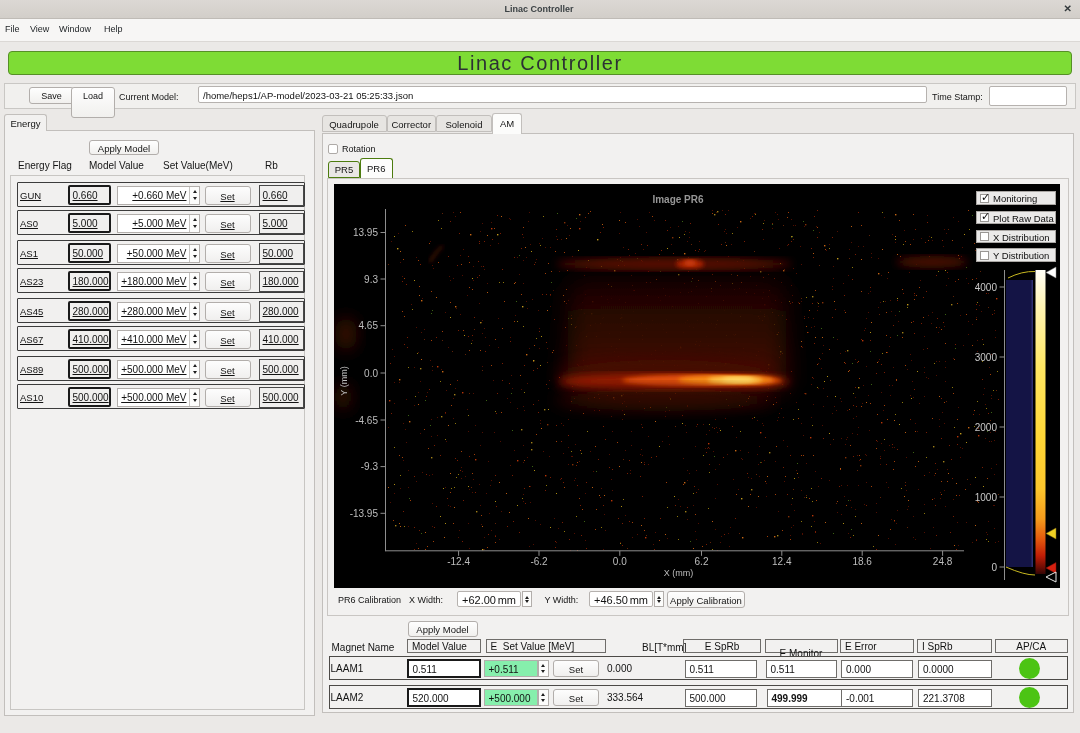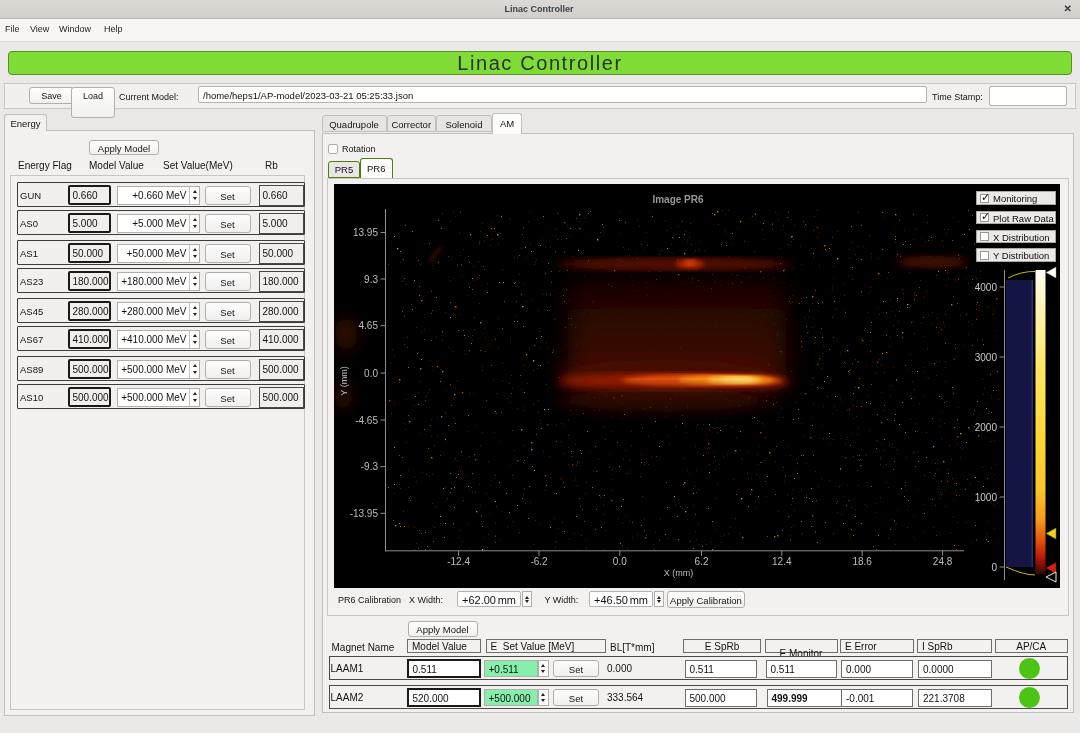--- a/index.html
+++ b/index.html
@@ -20,21 +20,21 @@
 .inp { position:absolute; background:#fff; border:1px solid #b6b2af; border-radius:2px; font-size:9.5px;
   color:#101010; white-space:nowrap; overflow:hidden; }
 .lbl { position:absolute; font-size:9px; color:#141414; white-space:nowrap; }
 
 #lpanel { position:absolute; left:4px; top:130px; width:311px; height:586px; background:#f2f1f0; border:1px solid #c2bfbc; }
 #ltab { position:absolute; left:4px; top:113.5px; width:43px; height:17.5px; background:#f2f1f0;
   border:1px solid #c2bfbc; border-bottom:none; border-radius:3px 3px 0 0; font-size:9px; color:#141414;
   text-align:center; line-height:17px; z-index:3; font-size:9.5px !important; }
 #erows { position:absolute; left:10px; top:175px; width:295px; height:535px; border:1px solid #c8c6c3; }
 .erow { position:absolute; left:5.5px; width:288px; height:25px; border:1px solid #3c3c3c; background:#f1f0ef; border-radius:1px; }
-.erow span { position:absolute; font-size:10px; color:#121212; white-space:nowrap; }
+.erow span { position:absolute; font-size:10px; color:#121212; white-space:nowrap;text-decoration:underline; }
 .elab { left:2.5px; top:7px; font-size:9.5px !important; }
 .emod { left:50px; top:1.8px; width:43.5px; height:20.5px; border:2px solid #1a1a1a; border-radius:2px; background:#f0efee; padding:3px 0 0 3px; }
 .espin { left:99px; top:2.5px; width:83.5px; height:19px; border:1px solid #b2aeab; background:#fff; }
 .esv { position:absolute; right:12.5px; top:3px; font-size:10px; white-space:nowrap; }
 .arr { position:absolute; right:0; top:0; width:10px; height:17px; background:#fcfcfb; border-left:1px solid #c8c6c3; }
 .au, .ad { position:absolute; left:3px; width:0; height:0; border-left:2.8px solid transparent; border-right:2.8px solid transparent; }
 .au { top:3.5px; border-bottom:3.6px solid #1e1e1e; }
 .ad { bottom:3.5px; border-top:3.6px solid #1e1e1e; }
 .eset { left:187px; top:3px; width:46px; height:18.5px; background:linear-gradient(#fdfdfd,#f0efee);
   border:1px solid #b2aeab; border-radius:3px; text-align:center; padding-top:3.5px; font-size:9.5px !important; }
@@ -2236,21 +2236,21 @@
 <span class="abs" style="left:654px;top:591px;width:10px;height:16px;background:#fcfcfb;border:1px solid #b2aeab;z-index:4;">
     <i class="au" style="left:2px;"></i>
     <i class="ad" style="left:2px;"></i>
   </span>
 <span class="btn" style="left:667px;top:591px;width:78px;height:17px;padding-top:3px;z-index:4;font-size:9.5px;">Apply Calibration</span>
 
 <span class="btn" style="left:407.5px;top:620.5px;width:70px;height:16px;padding-top:2.5px;z-index:4;font-size:9.5px;">Apply Model</span>
 <span class="hdr" style="left:331.5px;top:642px;">Magnet Name</span>
 <span class="mhbox" style="left:407px;width:74px;padding:1px 0 0 4px;">Model Value</span>
 <span class="mhbox" style="left:485.5px;width:120.5px;padding:1px 0 0 4px;">E&nbsp; Set Value [MeV]</span>
-<span class="hdr" style="left:584px;top:642px;padding-left:26px;">BL[T*mm]</span>
+<span class="hdr" style="left:616px;top:642px;padding-left:26px;">BL[T*mm]</span>
 <span class="mhbox" style="left:683px;width:78px;text-align:center;padding-top:1px;">E SpRb</span>
 <span class="mhbox" style="left:764.5px;width:73px;text-align:center;padding-top:8px;">E Monitor</span>
 <span class="mhbox" style="left:840px;width:73.5px;padding:1px 16px 0 4px;">E Error</span>
 <span class="mhbox" style="left:917px;width:75px;padding:1px 0 0 4px;">I SpRb</span>
 <span class="mhbox" style="left:994.5px;width:73.5px;text-align:center;padding-top:1px;">AP/CA</span>
 
 <div class="mrow" style="top:655.5px;">
  <span class="mname">LAAM1</span>
  <span class="mmod">0.511</span>
  <span class="mspin">+0.511</span>

